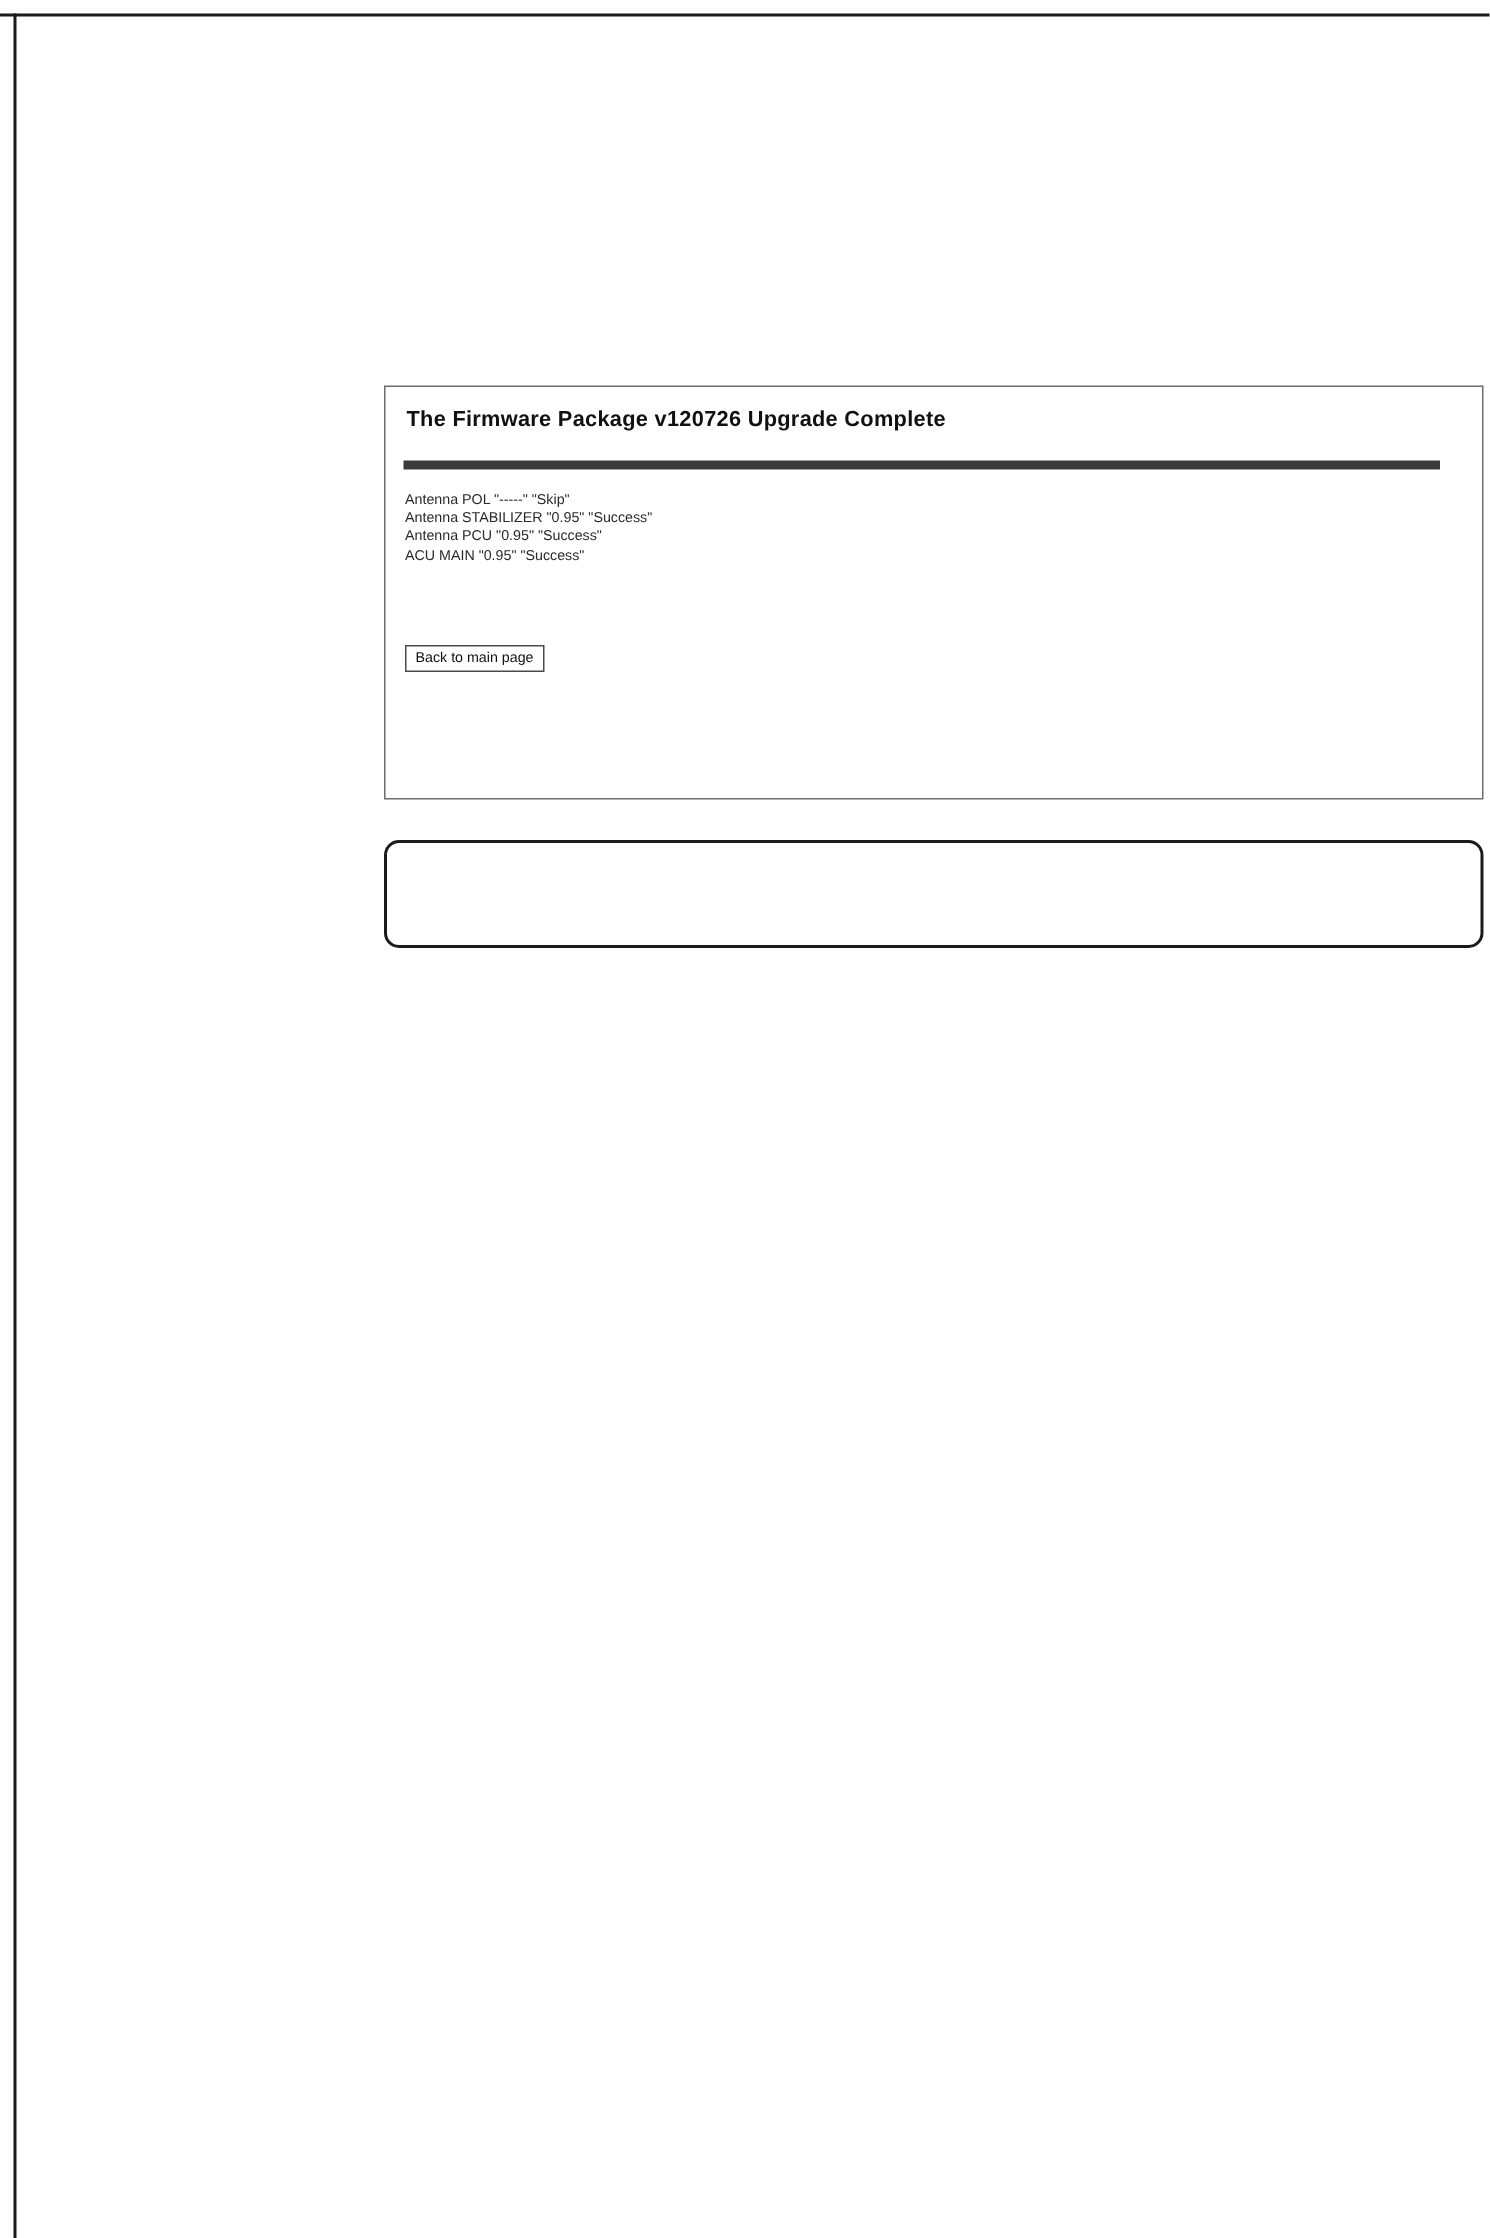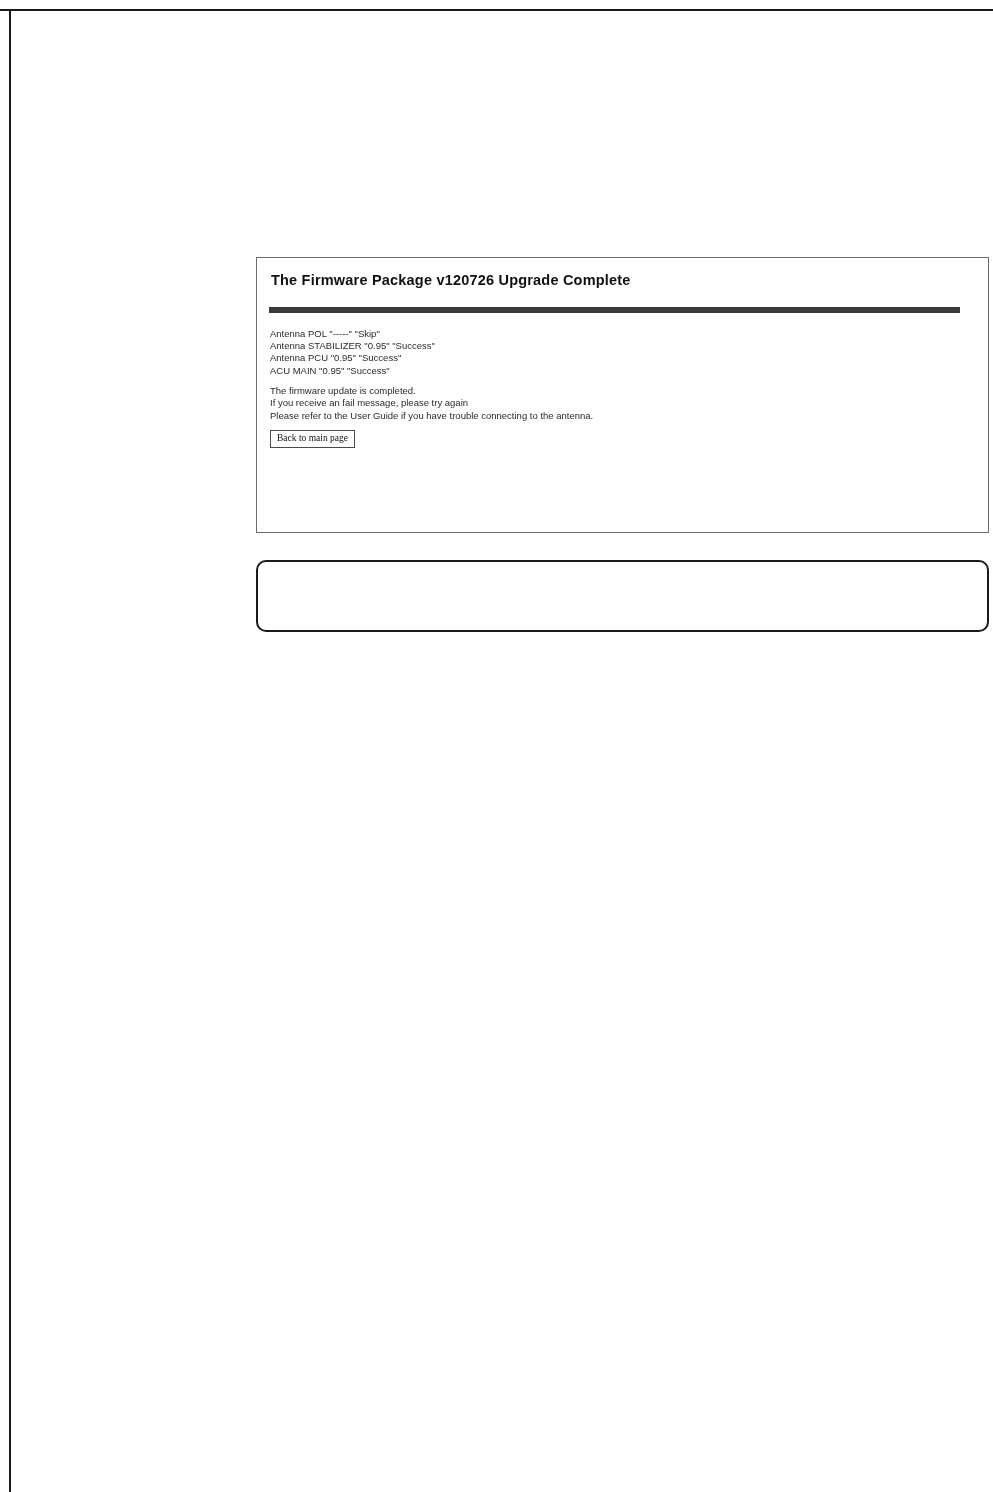--- a/index.html
+++ b/index.html
@@ -78,21 +78,21 @@
     top: 127px;
     font-size: 9.5px;
     line-height: 12.4px;
     color: #2a2a2a;
     white-space: nowrap;
   }
   .fw-button {
     position: absolute;
     left: 13px;
     top: 172px;
-    font-family: Liberation Serif, serif;
+    font-family: Liberation Sans, sans-serif;
     font-size: 9.5px;
     color: #111111;
     background: #ffffff;
     border: 1px solid #4a4a4a;
     padding: 2px 6px 3px 6px;
     line-height: 11px;
     cursor: pointer;
   }
 
   
@@ -129,25 +129,20 @@
 
   <div class="fw-divider"></div>
 
   <div class="fw-list">
     <div>Antenna POL "-----" "Skip"</div>
     <div>Antenna STABILIZER "0.95" "Success"</div>
     <div>Antenna PCU "0.95" "Success"</div>
     <div>ACU MAIN "0.95" "Success"</div>
   </div>
 
-  <div class="fw-notes">
-    <div>The firmware update is completed.</div>
-    <div>If you receive an fail message, please try again</div>
-    <div>Please refer to the User Guide if you have trouble connecting to the antenna.</div>
-  </div>
 
   <button class="fw-button">Back to main page</button>
 
 </div>
 
 <div class="note-box">
   <div class="note-text"></div>
 </div>
 
 </body></html>

